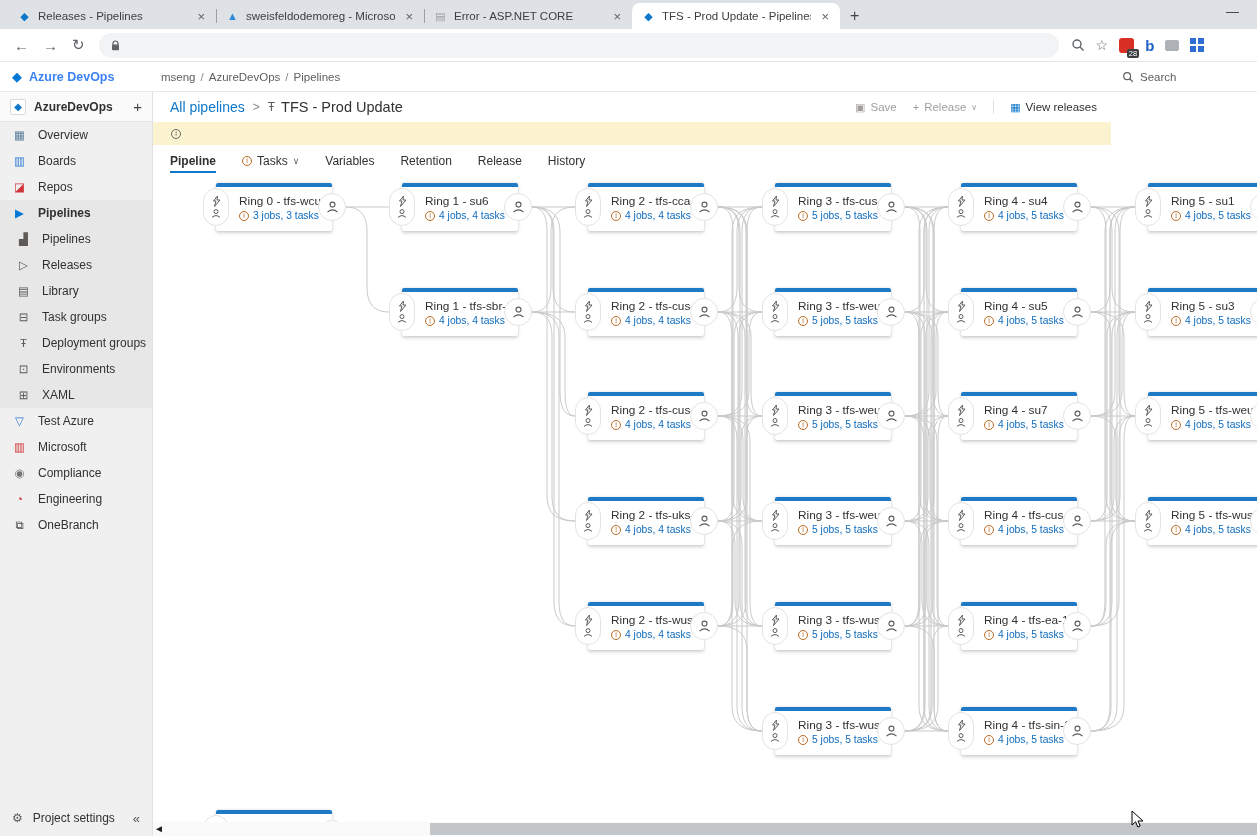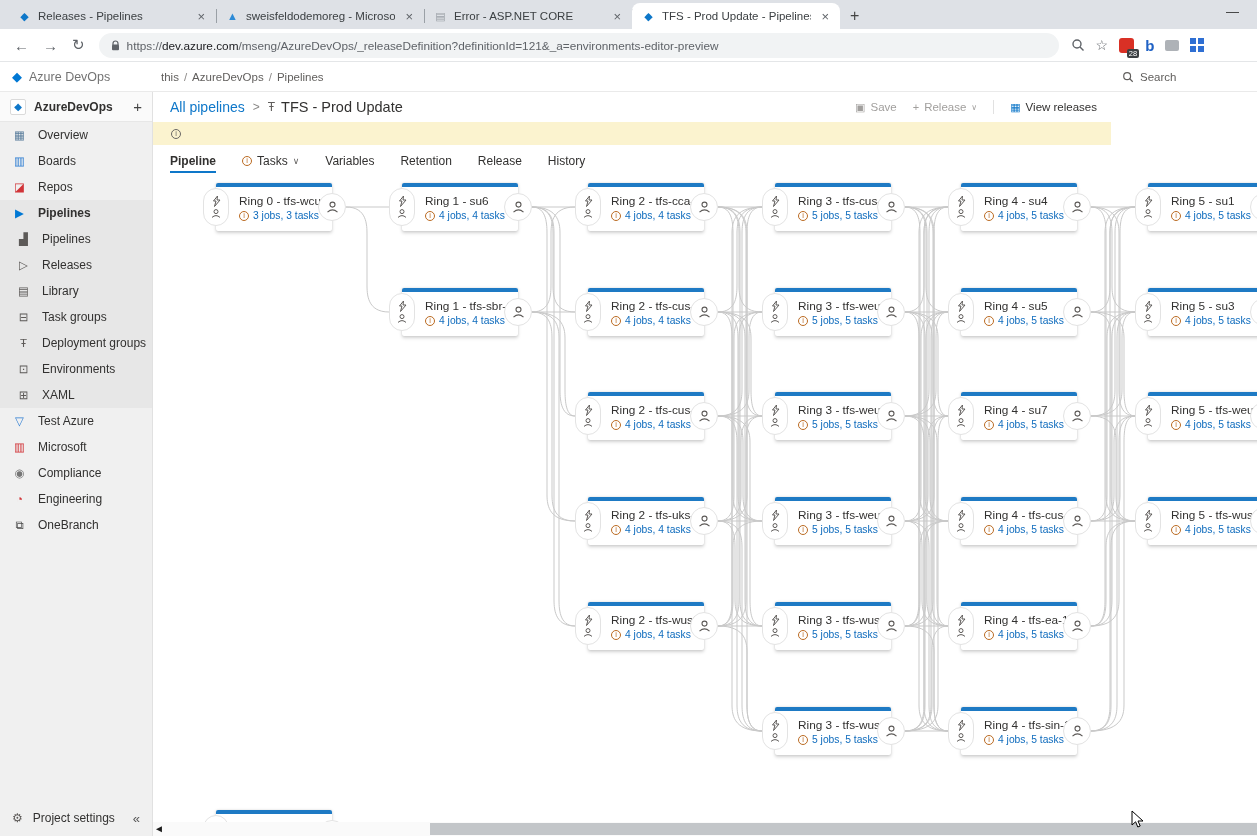--- a/index.html
+++ b/index.html
@@ -40,21 +40,21 @@
   .grip { width:14px; height:14px; display:grid; grid-template-columns:6px 6px;
     grid-gap:2px; }
   .grip span { width:6px; height:6px; background:#2f6fd3; }
   .gray-ext { width:14px; height:11px; background:#aeb2b7; border-radius:2px; }
 
   
   .dheader { position:absolute; left:0; top:62px; width:1257px; height:30px;
     background:#fff; border-bottom:1px solid #eaeaea; display:flex; align-items:center; }
   .brand { display:flex; align-items:center; gap:7px; width:153px; padding-left:12px; }
   .brand .logo { color:#0078d4; font-size:13px; }
-  .brand b { color:#737373; font-size:12.5px; font-weight:400; }
+  .brand b { color:#3b82f6; font-size:12.5px; font-weight:700; }
   .crumb { font-size:11.5px; color:#605e5c; margin-left:8px; }
   .crumb span { margin:0 5px; color:#8a8886; }
   .hsearch { margin-left:auto; margin-right:20px; display:flex; align-items:center;
     gap:6px; color:#605e5c; font-size:11.5px; width:115px; }
 
   
   .sidebar { position:absolute; left:0; top:92px; width:153px; height:744px;
     background:#f0f0f0; border-right:1px solid #e1e1e1; font-size:12px; color:#323130; }
   .proj { height:30px; background:#fafafa; display:flex; align-items:center;
     padding:0 10px; border-bottom:1px solid #e7e7e7; }
@@ -169,21 +169,20 @@
 
   <div class="toolbar">
     <span class="navbtn">←</span>
     <span class="navbtn">→</span>
     <span class="navbtn">↻</span>
     <div class="urlbar">
       <svg width="9" height="11" viewBox="0 0 9 11">
           <path d="M2 5V3.4C2 2 3.1 1 4.5 1S7 2 7 3.4V5" fill="none" stroke="#5f6368" stroke-width="1.2"></path>
           <rect x="1" y="4.6" width="7" height="5.6" rx="1" fill="#5f6368"></rect>
         </svg>
-      <span class="url-txt"><span class="scheme">https://</span><span class="host">dev.azure.com</span><span class="path">/mseng/AzureDevOps/_releaseDefinition?definitionId=121&amp;_a=environments-editor-preview</span></span>
     </div>
     <div class="tb-icons">
       <svg width="14" height="14" viewBox="0 0 14 14">
           <circle cx="6" cy="6" r="4" fill="none" stroke="#5f6368" stroke-width="1.4"></circle>
           <line x1="9" y1="9" x2="12.5" y2="12.5" stroke="#5f6368" stroke-width="1.4"></line>
         </svg>
       <span style="color:#5f6368; font-size:14px;">☆</span>
       <span class="ext-badge">
           <i>28</i>
         </span>
@@ -196,21 +195,21 @@
           <span></span>
         </span>
     </div>
   </div>
 
   <div class="dheader">
     <div class="brand">
       <span class="logo">◆</span>
       <b>Azure DevOps</b>
     </div>
-    <div class="crumb" id="crumb"><a>this</a><span>/</span><a>AzureDevOps</a><span>/</span><a>Pipelines</a></div>
+    <div class="crumb" id="crumb"><a>mseng</a><span>/</span><a>AzureDevOps</a><span>/</span><a>Pipelines</a></div>
     <div class="hsearch">
       <svg width="12" height="12" viewBox="0 0 14 14">
           <circle cx="6" cy="6" r="4" fill="none" stroke="#605e5c" stroke-width="1.4"></circle>
           <line x1="9" y1="9" x2="12.5" y2="12.5" stroke="#605e5c" stroke-width="1.4"></line>
         </svg>
       <span>Search</span>
     </div>
   </div>
 
   <div class="sidebar">

